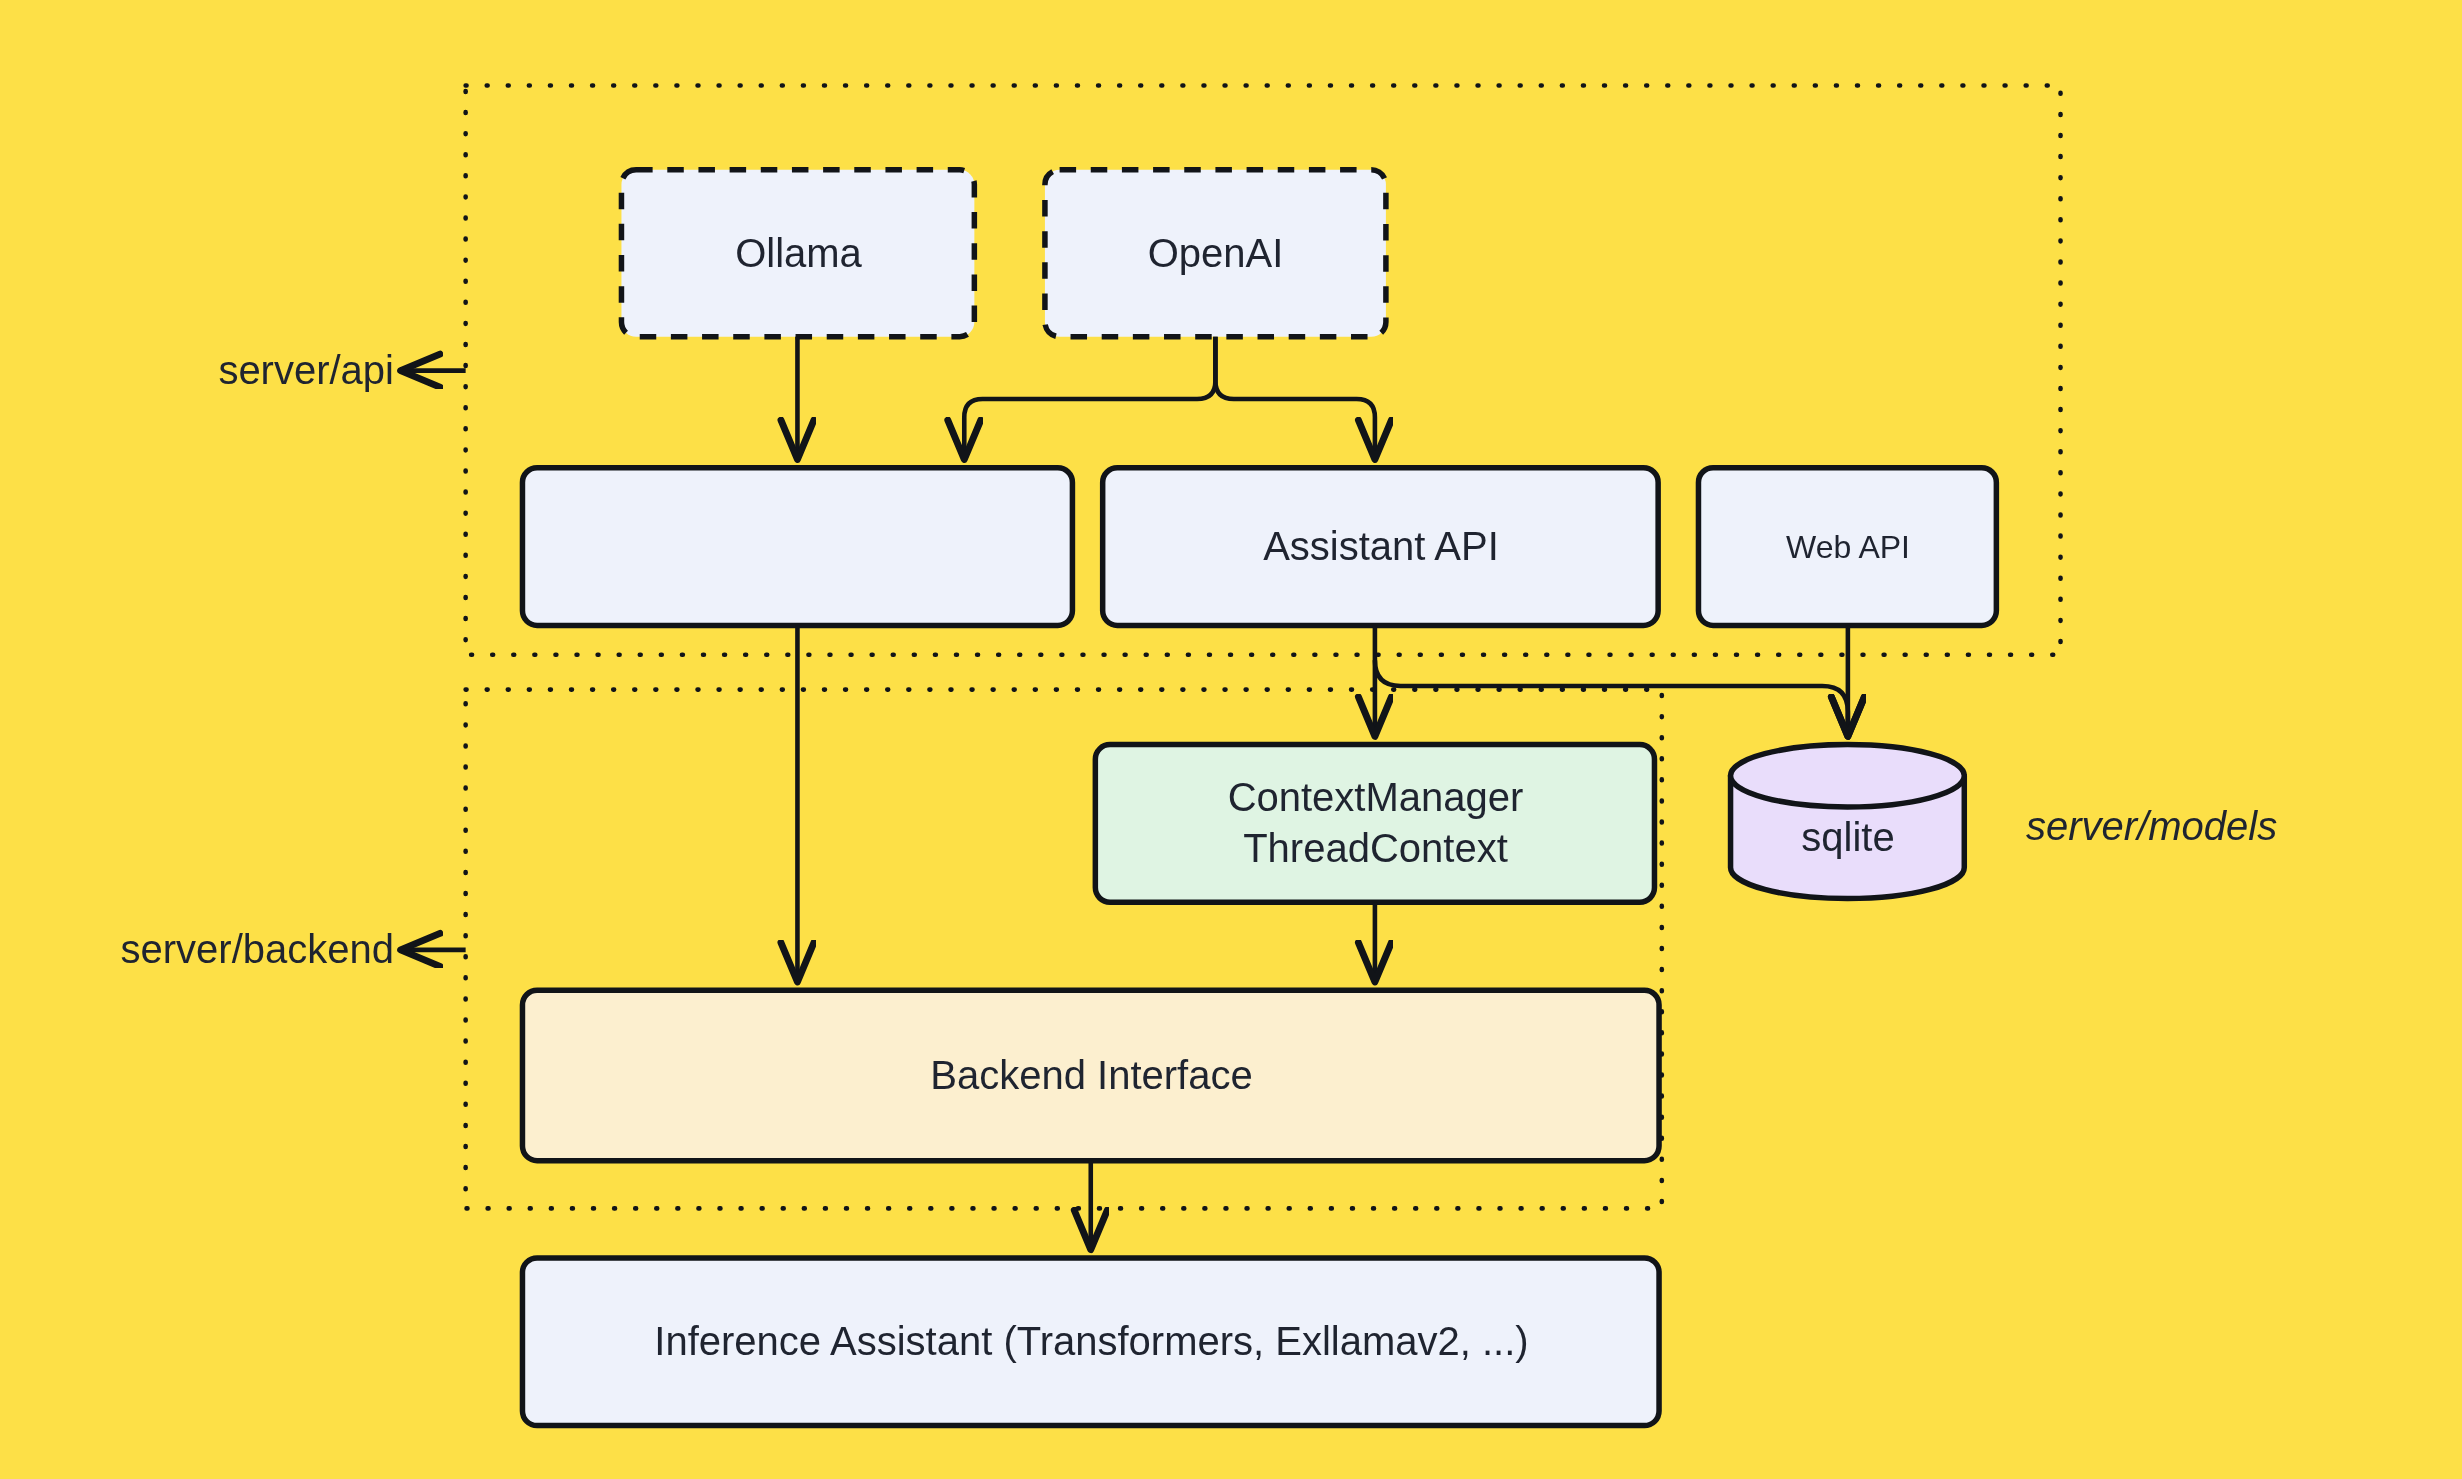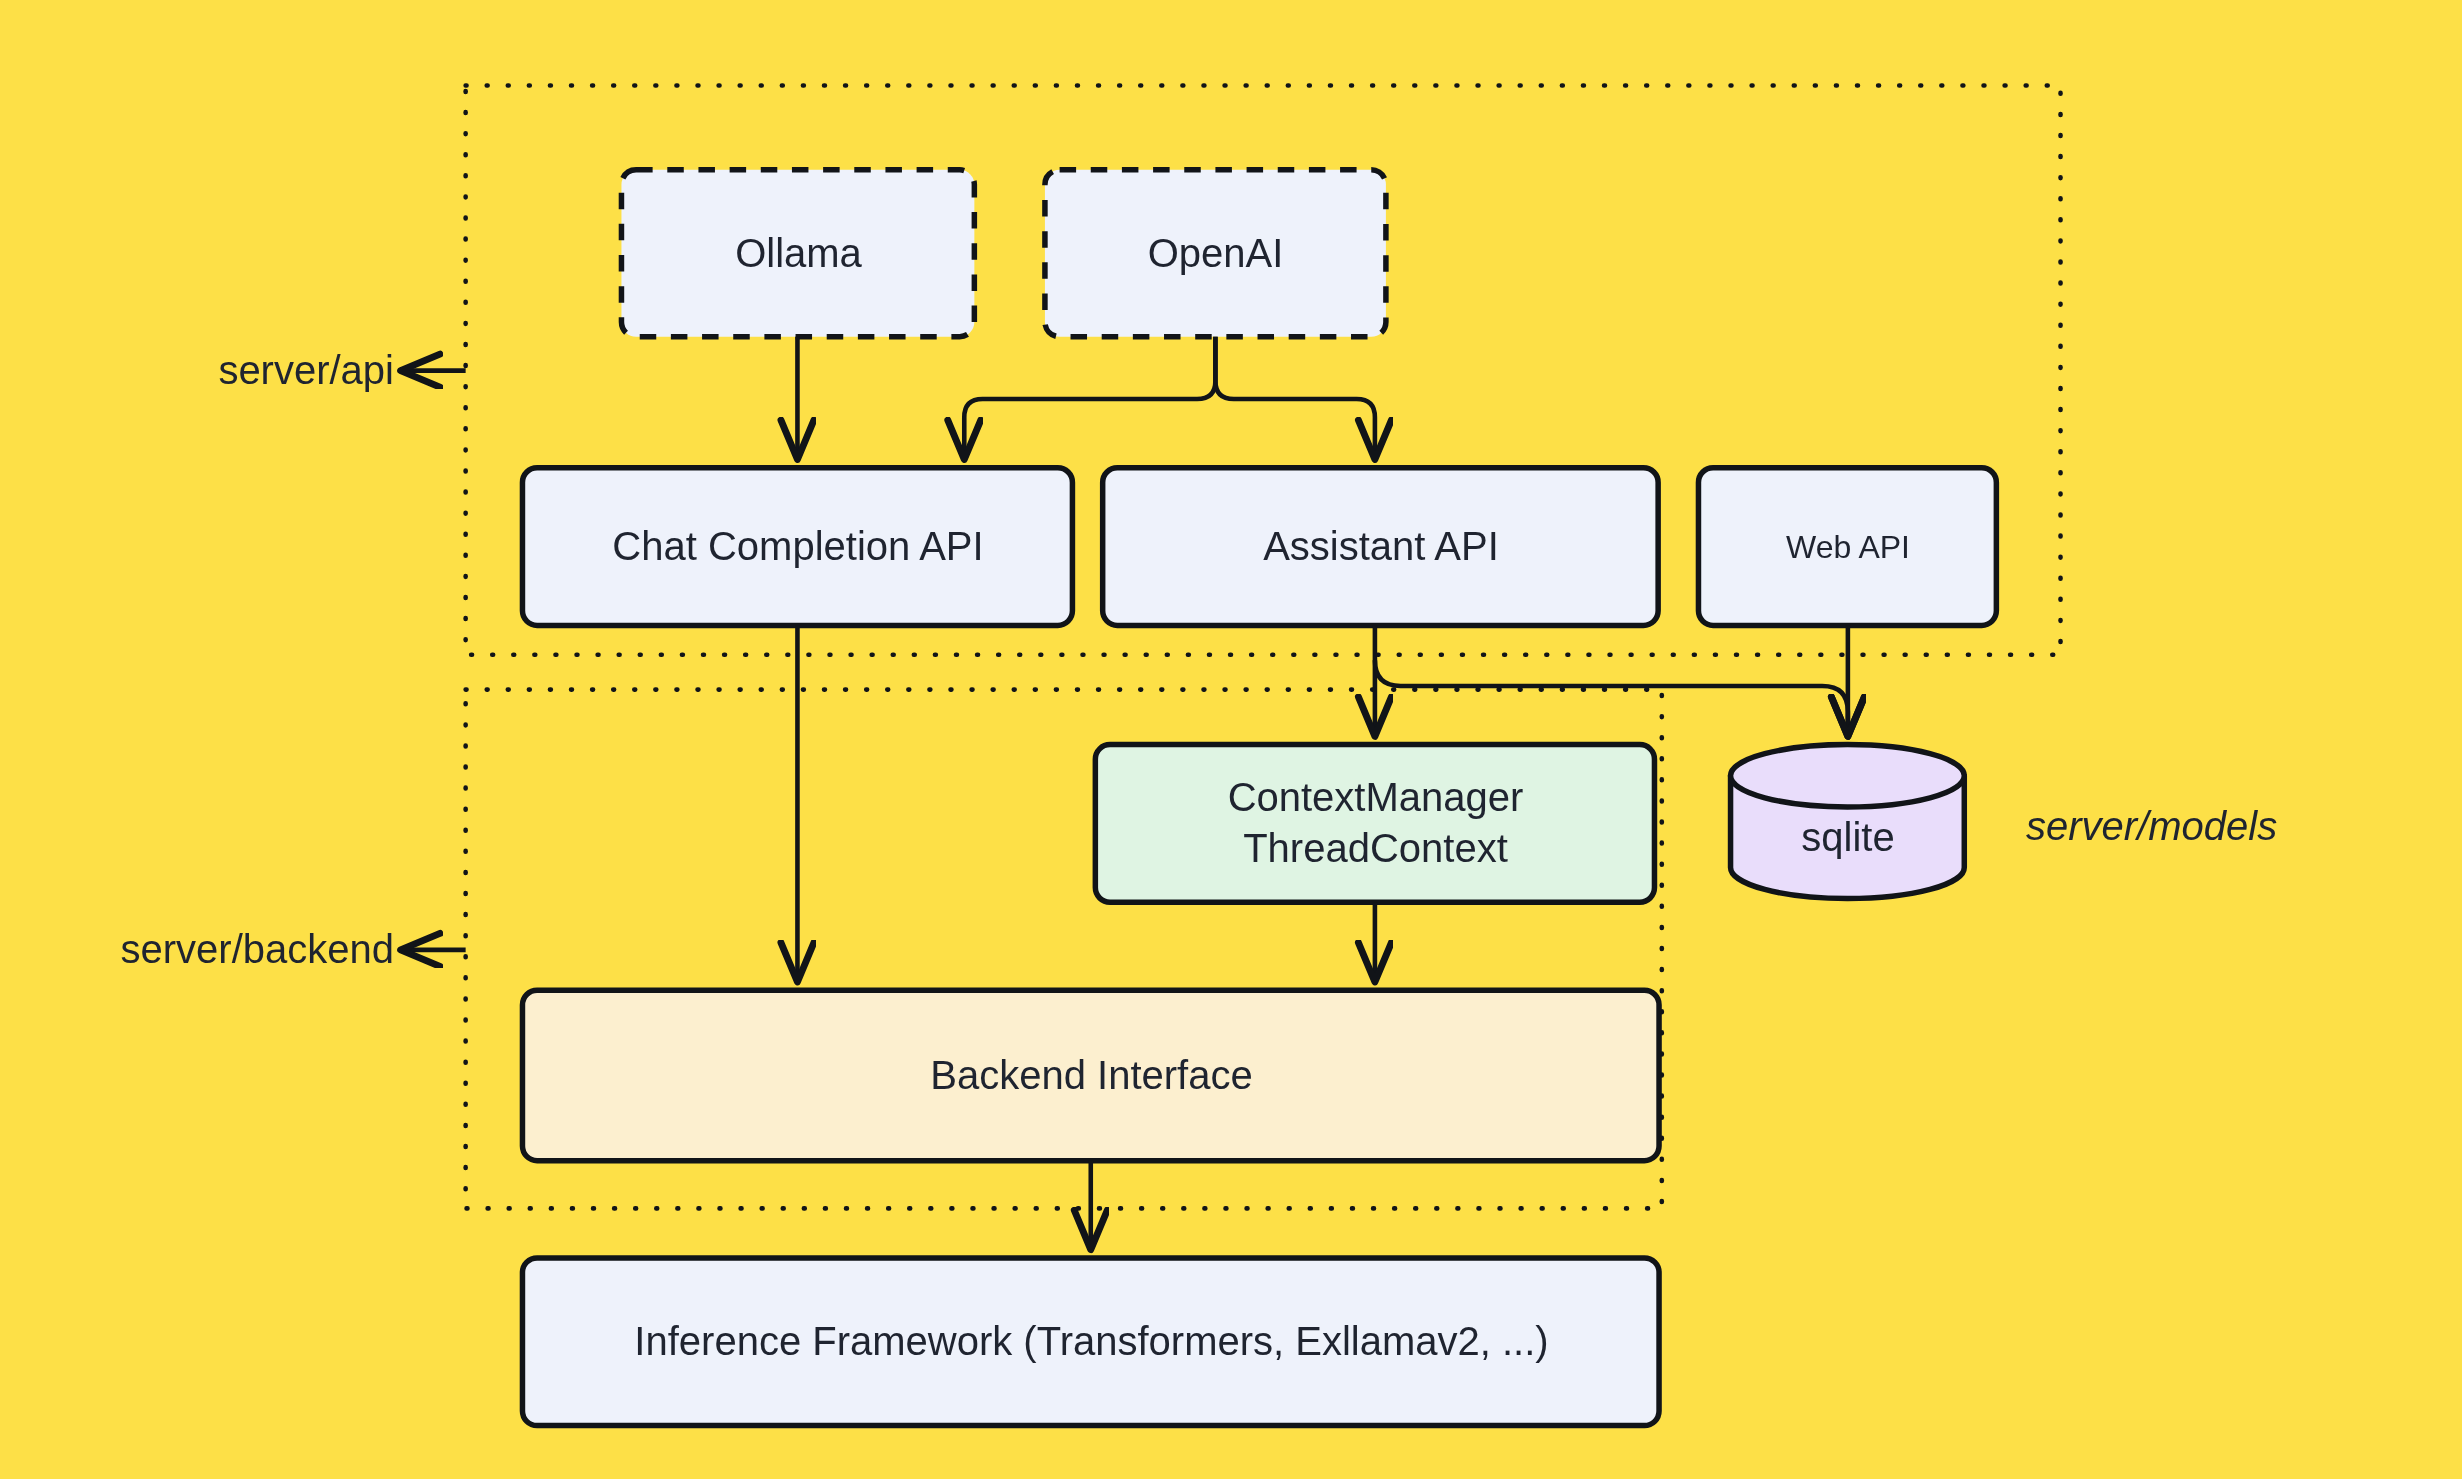--- a/index.html
+++ b/index.html
@@ -148,34 +148,33 @@
 
     <g>
       <path d="M1190,1266 L1190,1360" fill="none" stroke="#111418" stroke-width="5" marker-end="url(#arrowhead)"></path>
     </g>
   </svg>
 
   <div class="node-label" style="left:622px; top:170px; width:353px; height:167px; font-size:40px;">Ollama</div>
 
   <div class="node-label" style="left:1045px; top:170px; width:341px; height:167px; font-size:40px;">OpenAI</div>
 
-  <div class="node-label" style="left:523px; top:468px; width:550px; height:158px; font-size:40px;">Chat Completion API</div>
 
   <div class="node-label" style="left:1103px; top:468px; width:556px; height:158px; font-size:40px;">Assistant API</div>
 
   <div class="node-label" style="left:1699px; top:468px; width:298px; height:158px; font-size:32px;">Web API</div>
 
   <div class="node-label" style="left:1096px; top:744px; width:559px; height:158px; font-size:40px;text-align:center;">ContextManager
 ThreadContext</div>
 
   <div class="node-label" style="left:1731px; top:787px; width:234px; height:101px; font-size:40px;">sqlite</div>
 
   <div class="node-label" style="left:523px; top:990px; width:1137px; height:171px; font-size:40px;">Backend Interface</div>
 
-  <div class="node-label" style="left:523px; top:1258px; width:1137px; height:168px; font-size:40px;">Inference Framework (Transformers, Exllamav2, ...)</div>
+  <div class="node-label" style="left:523px; top:1258px; width:1137px; height:168px; font-size:40px;">Inference Assistant (Transformers, Exllamav2, ...)</div>
 
   <div class="group-label right-align" style="left:110px; top:343px; width:284px; height:55px; font-size:40px;">server/api</div>
 
   <div class="group-label right-align" style="left:55px; top:922px; width:339px; height:55px; font-size:40px;">server/backend</div>
 
   <div class="group-label left-align" style="left:2026px; top:799px; width:385px; height:55px; font-size:40px;font-style:italic;">server/models</div>
 
 </div>
 
 

